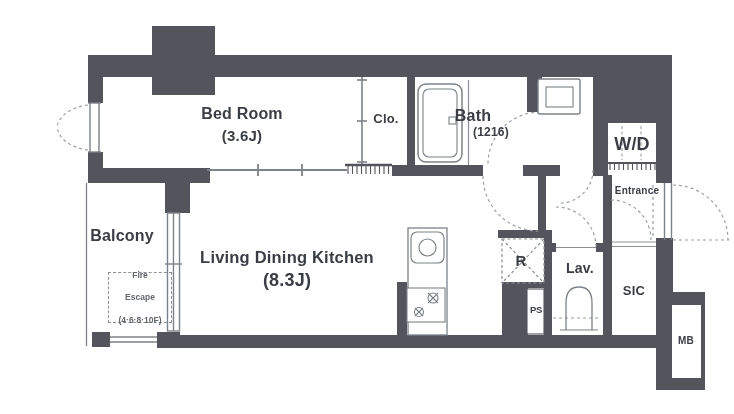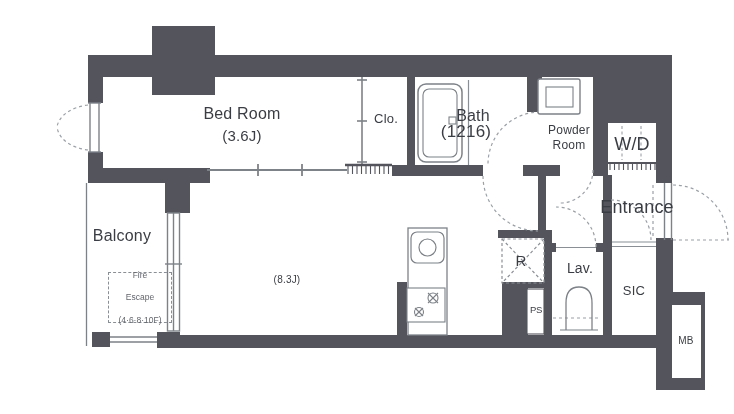--- a/index.html
+++ b/index.html
@@ -1,17 +1,17 @@
 <!DOCTYPE html>
 <html><head>
 <meta charset="utf-8">
 <style>
   html,body{margin:0;padding:0;background:#ffffff;}
   #stage{position:relative;width:734px;height:414px;background:#e5e5e5;overflow:hidden;
-         font-family:"Liberation Sans", sans-serif;}
+         font-family:"Liberation Sans", sans-serif;font-weight:bold;}
   #plan-svg{position:absolute;left:0;top:0;}
   .lbl{position:absolute;transform:translate(-50%,-50%);white-space:nowrap;
        color:#3a3d44;letter-spacing:.2px;text-align:center;line-height:1.25;}
   .lbl-stack{display:flex;flex-direction:column;align-items:center;}
   .fire-box{position:absolute;border:1px dashed #8a8f96;display:flex;flex-direction:column;
             align-items:center;justify-content:center;color:#63666d;text-align:center;}
   .fire-box span{display:block;}
 </style>
 </head>
 <body>
@@ -176,40 +176,37 @@
     <line x1="110" y1="342" x2="157" y2="342"></line>
   </g>
 </svg>
 
   <div class="lbl" style="left:242px;top:114px;font-size:16px;">Bed Room</div>
   <div class="lbl" style="left:242px;top:136px;font-size:15px;">(3.6J)</div>
 
   <div class="lbl" style="left:386px;top:119px;font-size:13px;">Clo.</div>
 
   <div class="lbl" style="left:473px;top:116px;font-size:16px;text-align:right;">Bath</div>
-  <div class="lbl" style="left:466px;top:132px;font-size:17px;">(1216)</div>
-
-  <div class="lbl lbl-stack" style="left:569px;top:138px;font-size:12px;">
-    <span>Powder</span>
-    <span>Room</span>
-  </div>
+  <div class="lbl" style="left:491px;top:132px;font-size:12px;">(1216)</div>
+
 
   <div class="lbl" style="left:632px;top:144px;font-size:18px;">W/D</div>
 
-  <div class="lbl" style="left:637px;top:207px;font-size:18px;">Entrance</div>
+  <div class="lbl" style="left:637px;top:191px;font-size:10px;">Entrance</div>
 
   <div class="lbl" style="left:122px;top:236px;font-size:16px;">Balcony</div>
 
   <div class="fire-box" style="left:108px;top:272px;width:62px;height:49px;font-size:8.5px;line-height:1.25;gap:12px;">
     <span>Fire</span>
     <span>Escape</span>
     <span>(4·6·8·10F)</span>
   </div>
 
-  <div class="lbl" style="left:287px;top:280px;font-size:10px;">(8.3J)</div>
+  <div class="lbl" style="left:287px;top:257px;font-size:16.5px;">Living Dining Kitchen</div>
+  <div class="lbl" style="left:287px;top:280px;font-size:18px;">(8.3J)</div>
 
   <div class="lbl" style="left:521px;top:261px;font-size:15px;">R</div>
   <div class="lbl" style="left:536px;top:310px;font-size:9.5px;letter-spacing:-0.3px;">PS</div>
   <div class="lbl" style="left:580px;top:269px;font-size:14px;">Lav.</div>
   <div class="lbl" style="left:634px;top:291px;font-size:13px;">SIC</div>
   <div class="lbl" style="left:686px;top:341px;font-size:10px;">MB</div>
 
 </div>
 
 </body></html>

